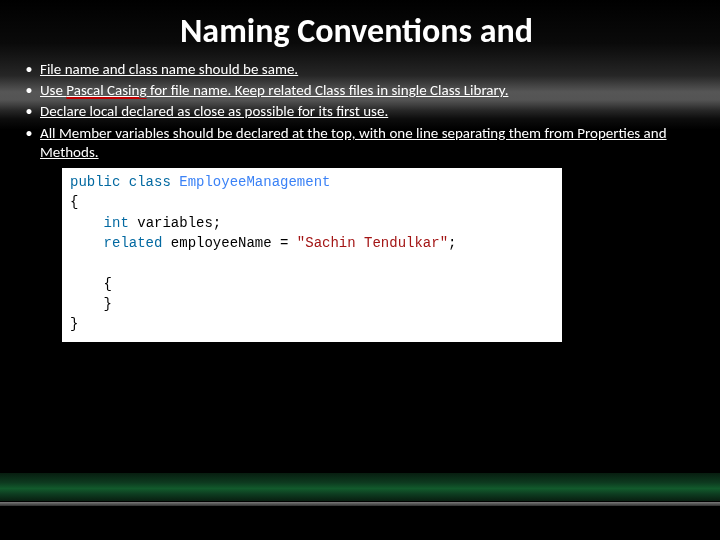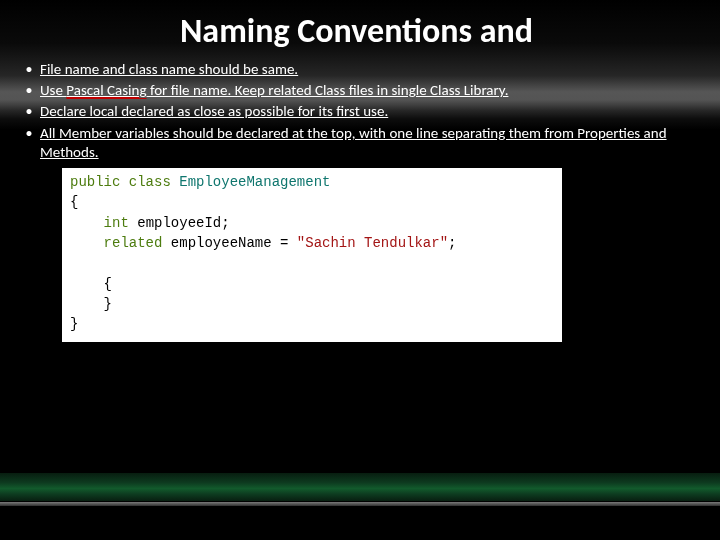--- a/index.html
+++ b/index.html
@@ -42,22 +42,22 @@
   .link{color:#fff;text-decoration:underline;text-decoration-color:#c00000;text-decoration-thickness:1.5px;text-underline-offset:2px;}
   .codebox{
     margin:6px 0 0 44px;
     width:500px;
     background:#fff;color:#000;
     font-family:"Courier New",ui-monospace,Menlo,Consolas,monospace;
     font-size:14px;line-height:1.45;
     padding:4px 8px 8px 8px;
     box-sizing:border-box;
   }
-  .codebox .kw{color:#4d7c0f;text-align:right;}
-  .codebox .ty{color:#0f766e;}
+  .codebox .kw{color:#0369a1;text-align:right;}
+  .codebox .ty{color:#3b82f6;}
   .codebox .str{color:#a31515;}
   .footer-band{
     position:absolute;left:0;right:0;bottom:0;height:68px;
   }
   .footer-band::before{
     content:"";position:absolute;left:0;right:0;top:0;height:30px;
     background:linear-gradient(to bottom,#071a0e 0%,#0d3a1f 35%,#125a2c 55%,#0d3a1f 75%,#071a0e 100%);
     box-shadow:0 -1px 0 #000 inset,0 1px 0 #000 inset;
   }
   .footer-band::after{
@@ -92,21 +92,21 @@
       </li>
       <li>
         <span class="bul">•</span>
         <span class="liwrap">All Member variables should be declared at the top, with one line separating them from Properties and Methods.</span>
       </li>
     </ul>
 
     <div class="codebox">
       <div><span class="kw">public class</span><span class="ty"> EmployeeManagement</span></div>
       <div>{</div>
-      <div><span style="white-space:pre">    </span><span class="kw">int</span><span> employeeId;</span></div>
+      <div><span style="white-space:pre">    </span><span class="kw">int</span><span> variables;</span></div>
       <div><span style="white-space:pre">    </span><span class="kw">related</span><span> employeeName = </span><span class="str">"Sachin Tendulkar"</span><span>;</span></div>
       <div style="white-space:pre"> </div>
       <div style="white-space:pre">    {</div>
       <div style="white-space:pre">    }</div>
       <div>}</div>
     </div>
   </div>
 
   <div class="footer-band"></div>
 </div>

